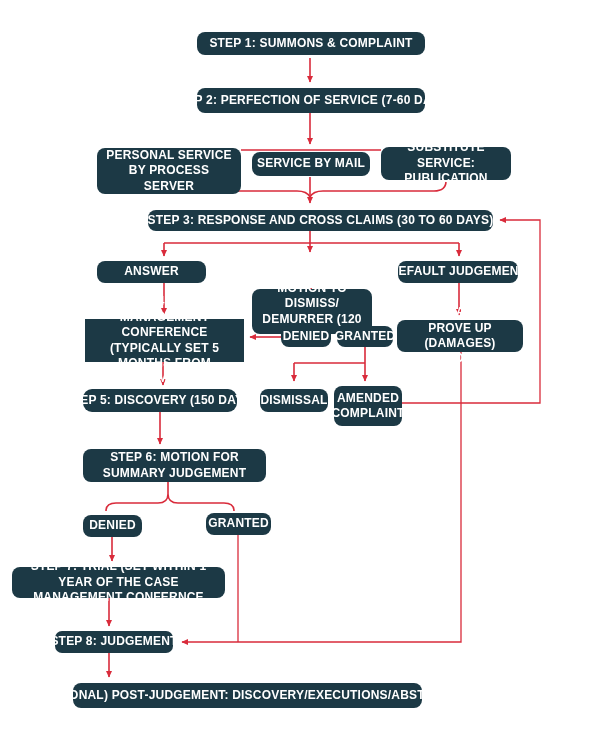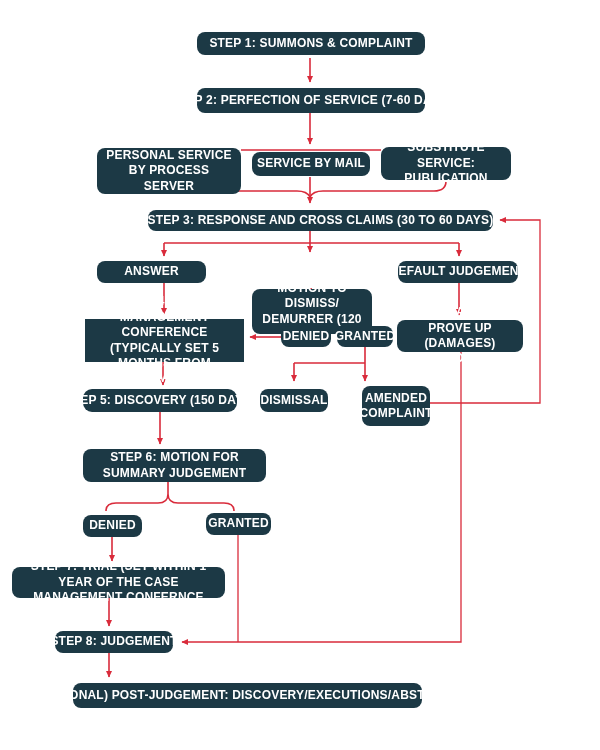--- a/index.html
+++ b/index.html
@@ -99,27 +99,27 @@
   <div class="node nw" style="left:281px;top:326px;width:50px;height:21px;">DENIED</div>
 
   <div class="node nw" style="left:337px;top:326px;width:56px;height:21px;">GRANTED</div>
 
   <div class="node" style="left:397px;top:320px;width:126px;height:32px;padding:2px 19px;">DEFAULT PROVE UP (DAMAGES) (2-3 MONTHS)</div>
 
   <div class="node nw" style="left:83px;top:389px;width:154px;height:23px;border-radius:9px;">STEP 5: DISCOVERY (150 DAYS)</div>
 
   <div class="node nw" style="left:260px;top:389px;width:68px;height:23px;">DISMISSAL</div>
 
-  <div class="node" style="left:334px;top:386px;width:68px;height:29px;padding:20px 2px;margin-left:28px;">AMENDED COMPLAINT</div>
+  <div class="node" style="left:334px;top:386px;width:68px;height:29px;padding:20px 2px;">AMENDED COMPLAINT</div>
 
   <div class="node" style="left:83px;top:449px;width:183px;height:33px;">STEP 6: MOTION FOR SUMMARY JUDGEMENT</div>
 
   <div class="node nw" style="left:83px;top:515px;width:59px;height:22px;">DENIED</div>
 
   <div class="node nw" style="left:206px;top:513px;width:65px;height:22px;">GRANTED</div>
 
   <div class="node" style="left:12px;top:567px;width:213px;height:31px;">STEP 7: TRIAL (SET WITHIN 1 YEAR OF THE CASE MANAGEMENT CONFERNCE</div>
 
-  <div class="node nw" style="left:55px;top:631px;width:118px;height:22px;">STEP 8: JUDGEMENT</div>
+  <div class="node nw" style="left:55px;top:631px;width:118px;height:22px;border-radius:7px;">STEP 8: JUDGEMENT</div>
 
   <div class="node nw" style="left:73px;top:683px;width:349px;height:25px;">(OPTIONAL) POST-JUDGEMENT: DISCOVERY/EXECUTIONS/ABSTRACT</div>
 
 </div>
 
 </body></html>

